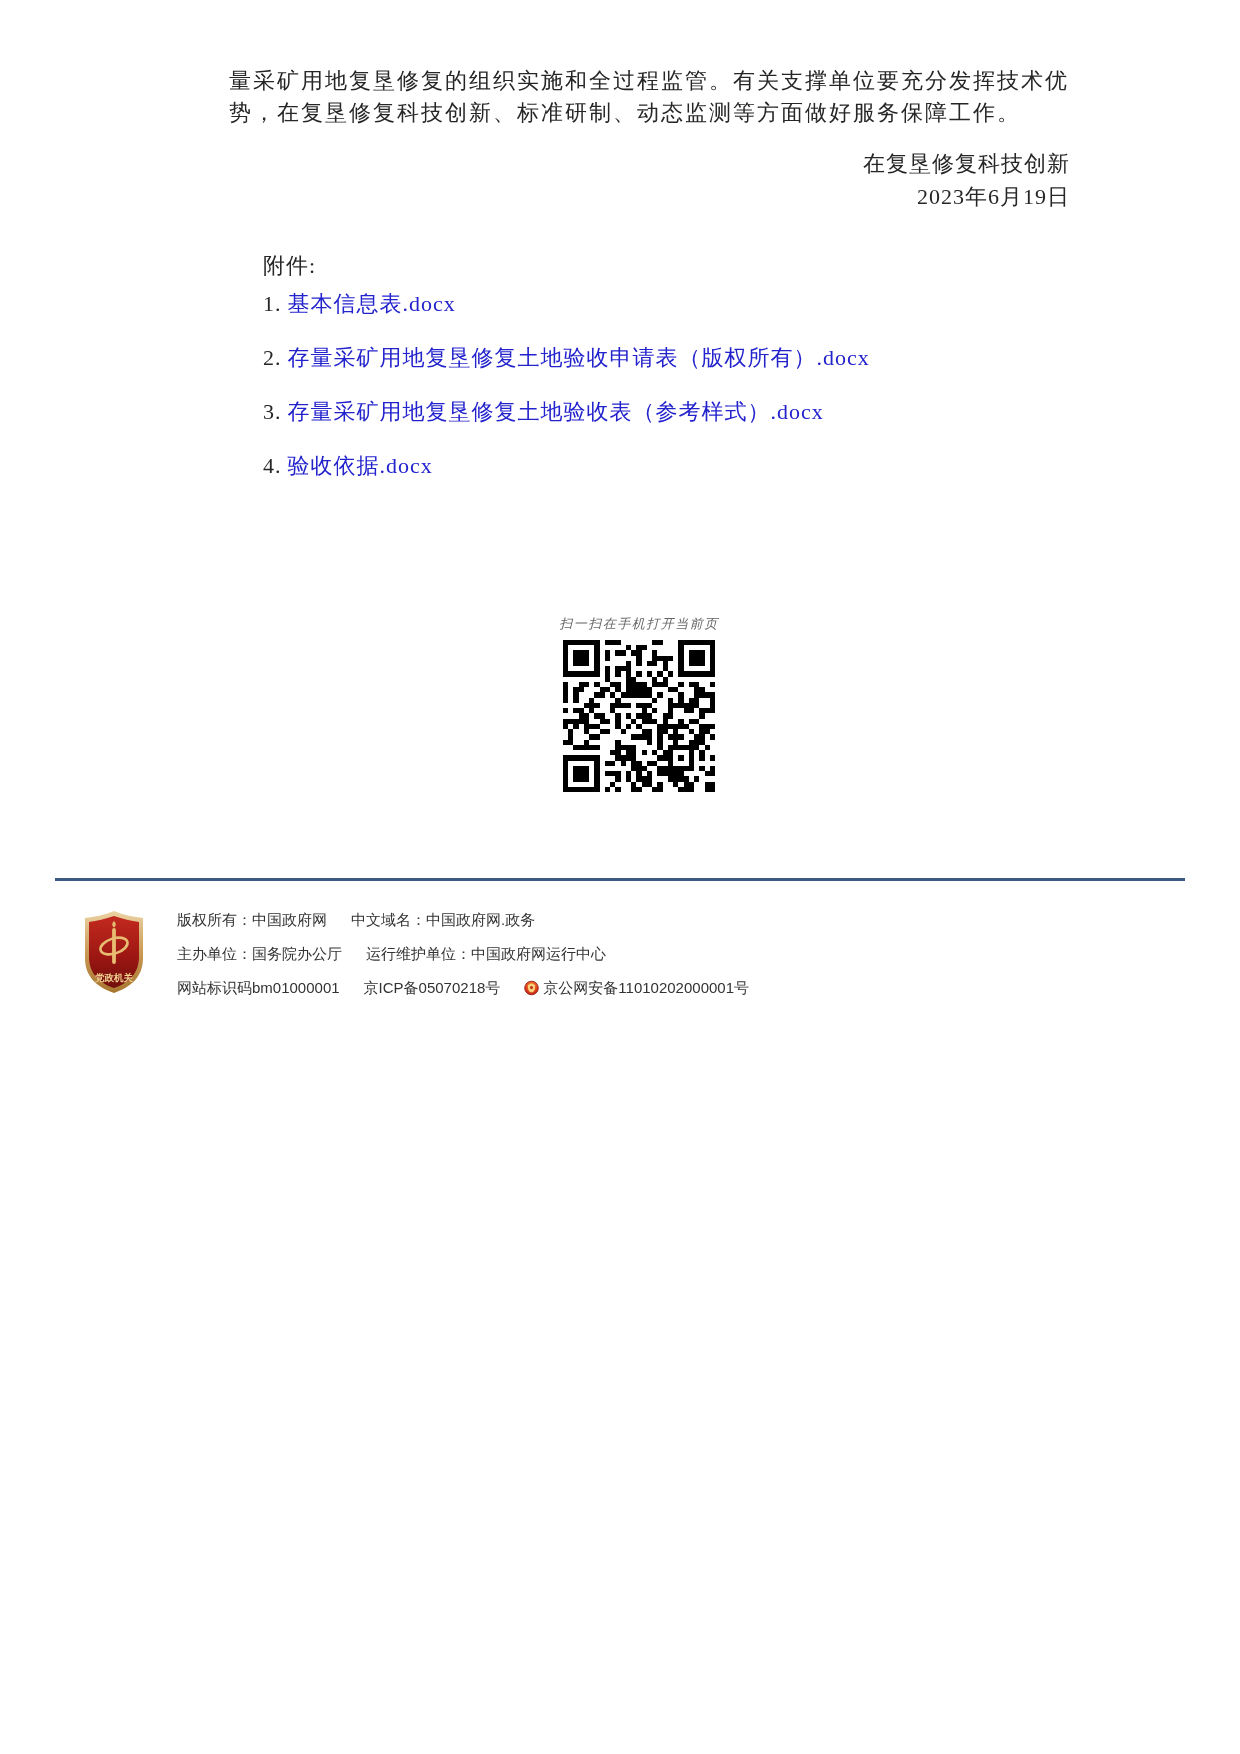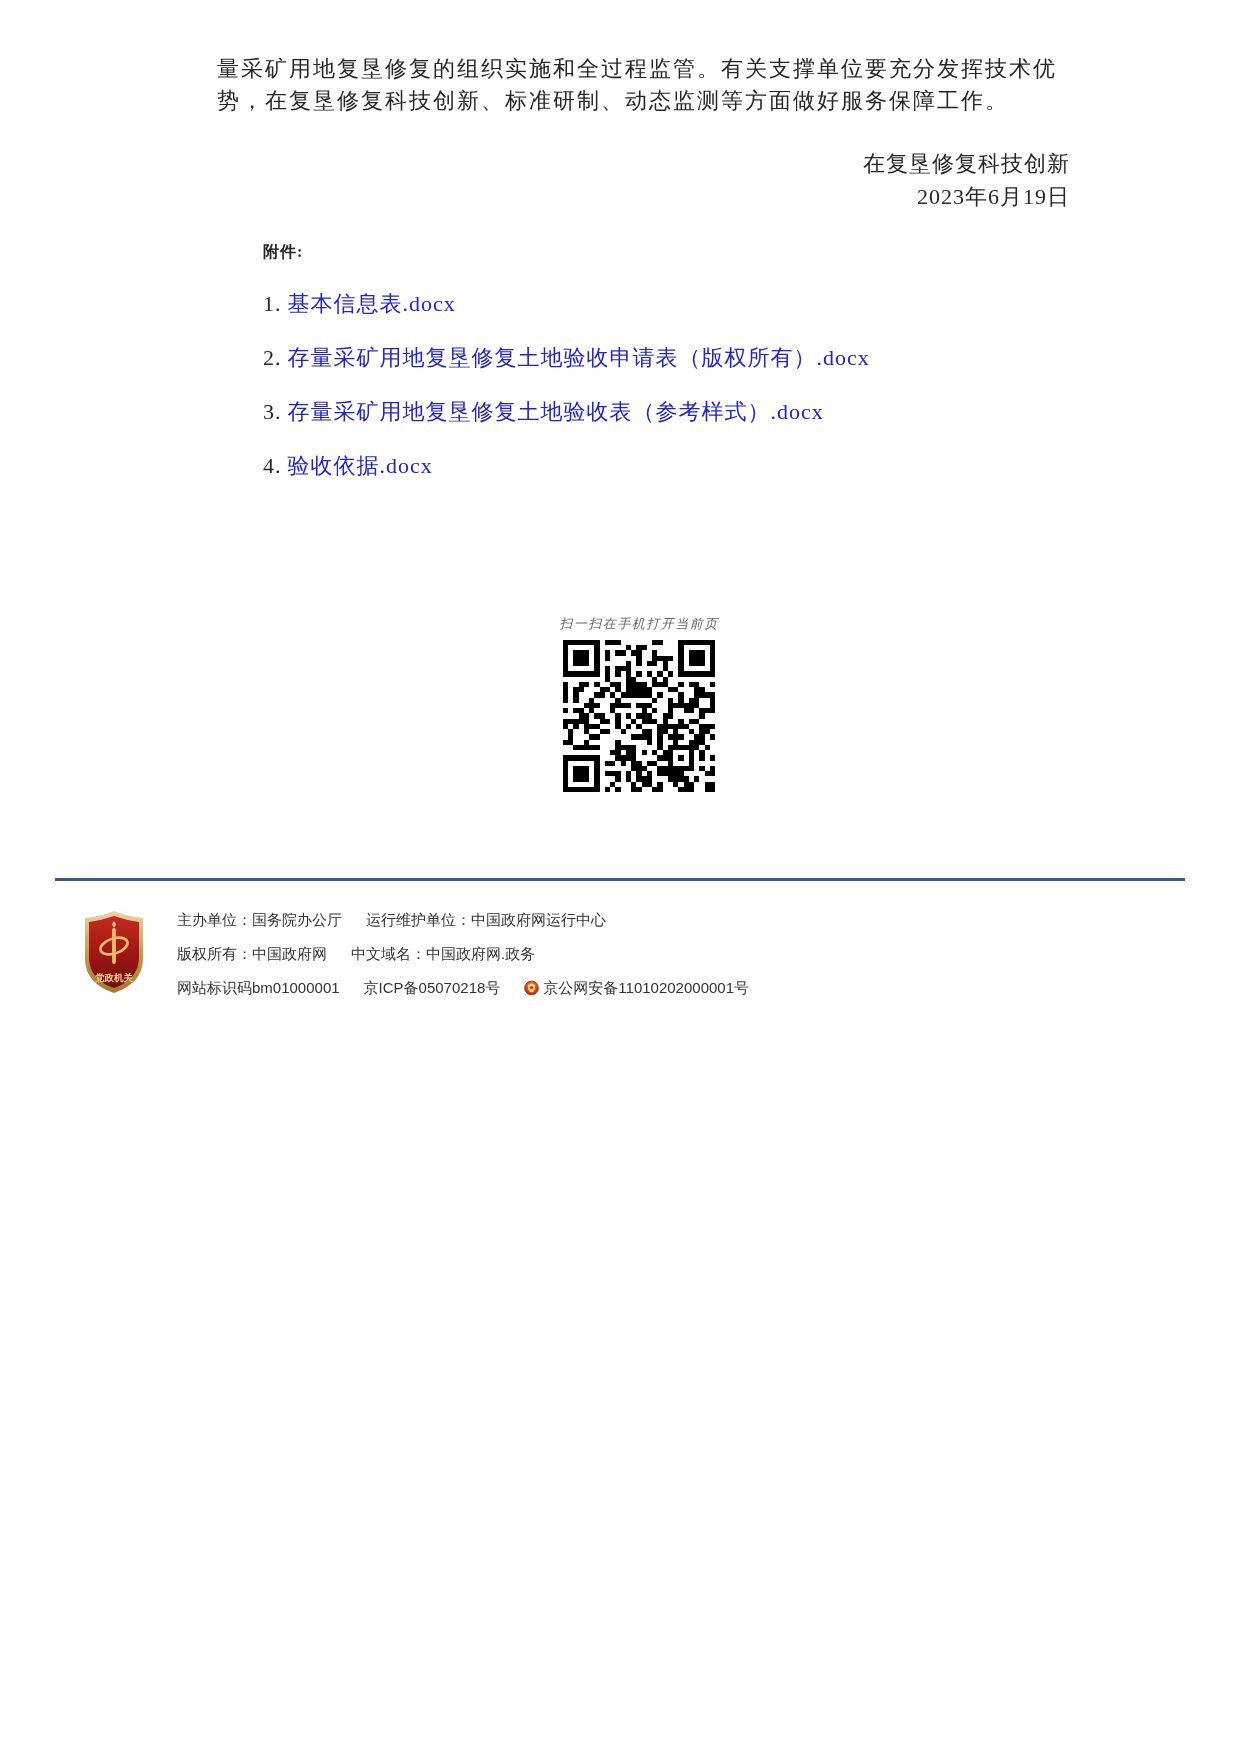--- a/index.html
+++ b/index.html
@@ -1,26 +1,26 @@
 <!DOCTYPE html>
 <html style="--link: #2323cd; --text: #262626; --divider: #3a5a83; --footer_text: #333333; --caption: #666666; --badge_red: #9e1713; --badge_gold: #e7bd72;"><head>
 <meta charset="utf-8">
 <style>
   html,body{margin:0;padding:0;background:#fff;}
   .page{position:relative;width:1240px;height:1754px;background:#fff;overflow:hidden;
         font-family:"Liberation Serif","DejaVu Serif",serif;color:var(--text,#262626);}
 
   
-  .para{position:absolute;left:217px;top:53px;width:850px;margin:0;
+  .para{position:absolute;left:217px;top:53px;width:850px;margin:12px;
         font-size:22px;line-height:32px;letter-spacing:2px;text-align:left;}
   .signature{position:absolute;top:147px;right:170px;text-align:right;
              font-size:22px;line-height:33px;letter-spacing:1px;}
 
   
-  .attach-label{position:absolute;left:263px;top:236px;font-size:16px;line-height:32px;letter-spacing:1px;font-weight:bold;}
+  .attach-label{position:absolute;left:263px;top:250px;font-size:22px;line-height:32px;letter-spacing:1px;}
   .attach-list{position:absolute;left:263px;top:288px;margin:0;padding:0;list-style:none;}
   .attach-item{font-size:22px;line-height:32px;margin:0 0 22px 0;letter-spacing:1px;}
   .attach-item .num{color:var(--text,#262626);margin-right:6px;}
   .alink{color:var(--link,#2323cd);text-decoration:none;cursor:pointer;}
 
   
   .qr-block{position:absolute;top:616px;left:527px;width:224px;text-align:center;}
   .qr-caption{font-size:13px;letter-spacing:1.5px;color:var(--caption,#666);line-height:16px;margin-bottom:8px;font-style:italic;}
   .qr-code{width:152px;height:152px;margin:0 auto;}
   .qr-code svg{display:block;}
@@ -508,24 +508,24 @@
         <path d="M31 1 C41 5 51 7 60 8 L60 48 C60 67 48 77 31 83 C14 77 2 67 2 48 L2 8 C11 7 21 5 31 1 Z" fill="url(#bgold)"></path>
         <path d="M31 6 C40 9 48 11 56 12 L56 47 C56 63 46 73 31 78 C16 73 6 63 6 47 L6 12 C14 11 22 9 31 6 Z" fill="url(#bred)"></path>
         <ellipse cx="31" cy="36" rx="14" ry="7.5" fill="none" stroke="#e7bd72" stroke-width="2.6" transform="rotate(-18 31 36)"></ellipse>
         <rect x="29.1" y="18" width="3.8" height="36" rx="1.9" fill="#e7bd72"></rect>
         <path d="M31 11 C33.4 13.2 33.4 15.6 31 17.8 C28.6 15.6 28.6 13.2 31 11 Z" fill="#e7bd72"></path>
         <text x="31" y="71" font-size="9.5" font-weight="bold" fill="#f3d391" text-anchor="middle">党政机关</text>
       </svg>
     </div>
     <div class="footer-lines">
       <div class="fline">
-        <span class="seg">主办单位：国务院办公厅</span><span>运行维护单位：中国政府网运行中心</span>
+        <span class="seg">版权所有：中国政府网</span><span>中文域名：中国政府网.政务</span>
       </div>
       <div class="fline">
-        <span class="seg">版权所有：中国政府网</span><span>中文域名：中国政府网.政务</span>
+        <span class="seg">主办单位：国务院办公厅</span><span>运行维护单位：中国政府网运行中心</span>
       </div>
       <div class="fline">
         <span class="seg">网站标识码bm01000001</span><a href="#" class="seg">京ICP备05070218号</a><span class="psb-icon"><svg width="15" height="16" viewBox="0 0 15 16">
             <defs>
                 <radialGradient id="psb" cx="0.5" cy="0.35" r="0.75">
               <stop offset="0" stop-color="#f5a13c"></stop>
                   <stop offset="0.55" stop-color="#e2431e"></stop>
                   <stop offset="1" stop-color="#b01510"></stop>
             </radialGradient>
               </defs>

